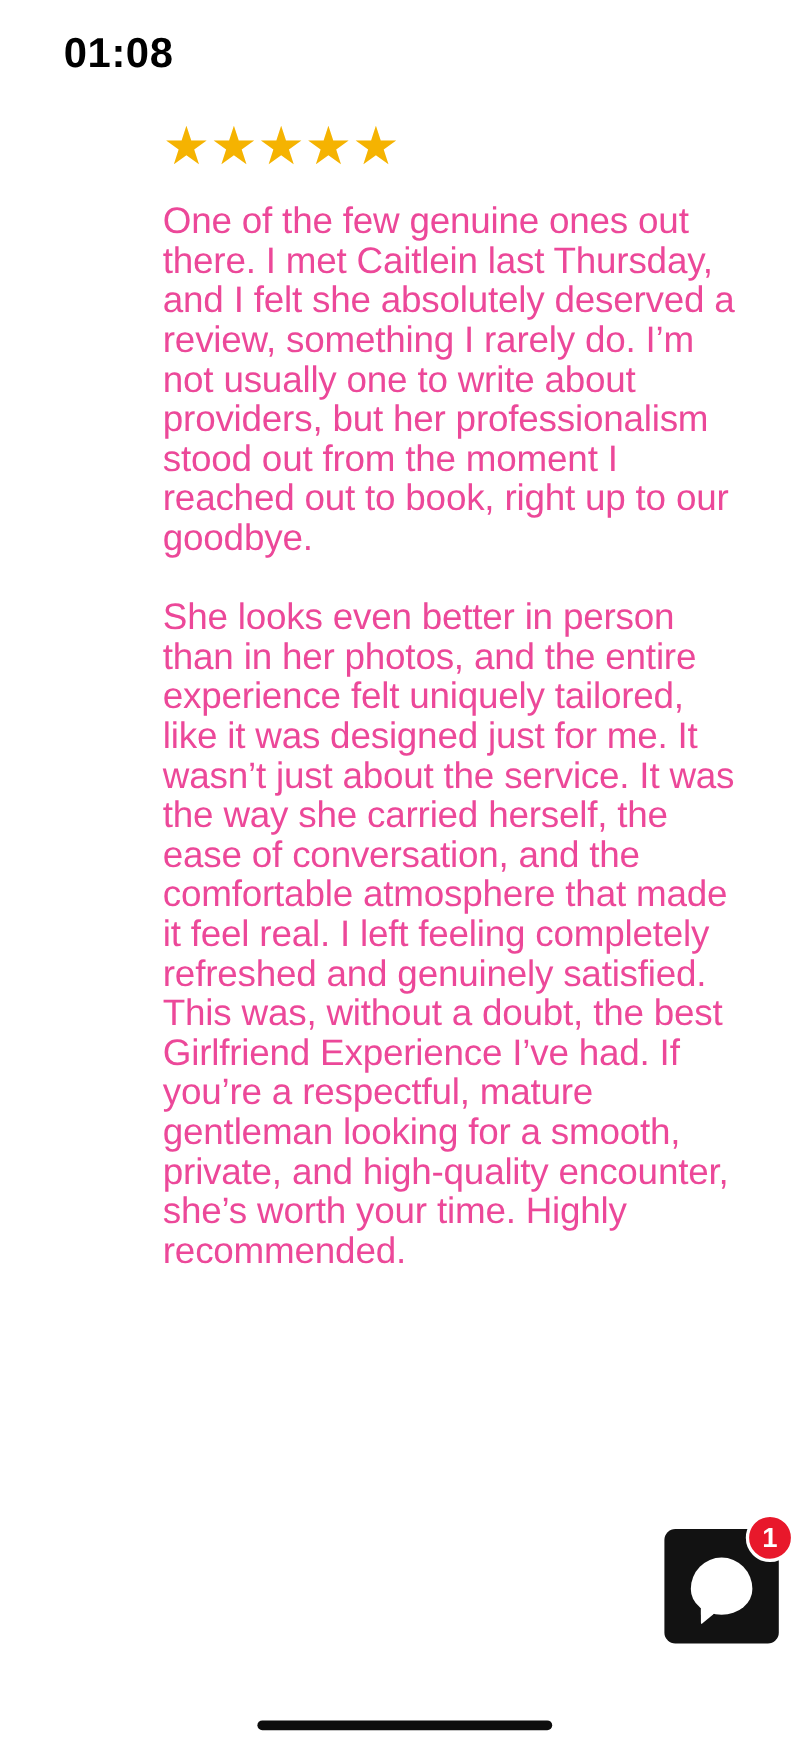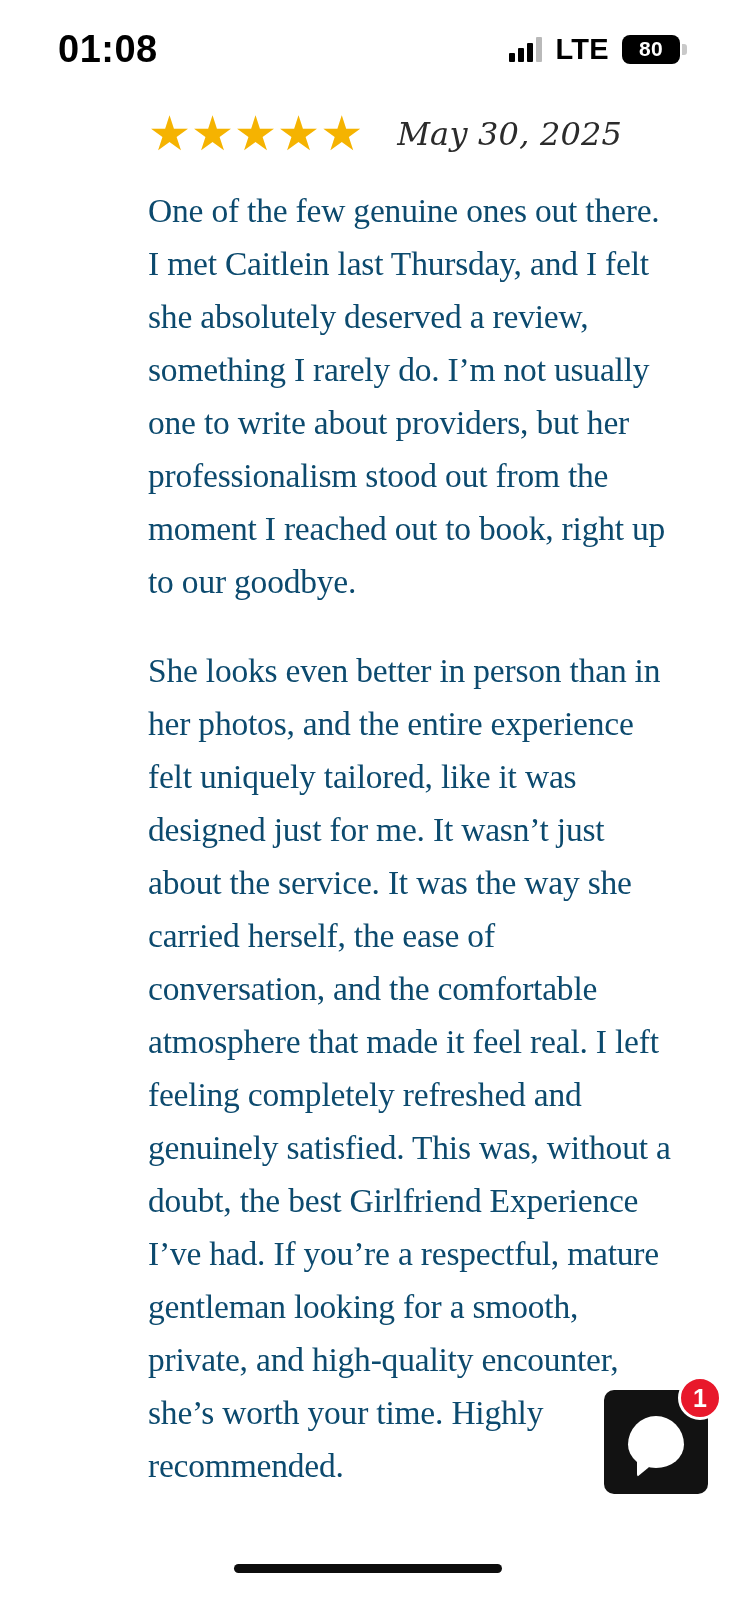--- a/index.html
+++ b/index.html
@@ -109,24 +109,24 @@
     font-family: "DejaVu Serif", serif;
     font-style: italic;
     font-size: 32px;
     color: #2b2b2b;
     letter-spacing: 0.2px;
   }
   .review-body {
     padding: 26px 28px 0 148px;
   }
   .review-body p {
-    font-family: Liberation Serif, serif;
+    font-family: Liberation Sans, sans-serif;
     font-size: 33.5px;
-    line-height: 53px;
-    color: #0c4a6e;
+    line-height: 36px;
+    color: #ec4899;
     margin-bottom: 36px;
     letter-spacing: -0.2px;
   }
 
   
   .chat-fab {
     position: absolute;
     right: 28px;
     bottom: 60px;
     width: 104px;
@@ -205,39 +205,26 @@
     margin-top: 10px;
   }
 </style>
 </head>
 <body>
 
 <div class="phone">
 
   <div class="statusbar">
     <div class="status-time">01:08</div>
-    <div class="status-right">
-      <span class="signal">
-        <i></i>
-          <i></i>
-          <i></i>
-          <i></i>
-      </span>
-      <span class="lte">LTE</span>
-      <span class="battery">
-        <span>80</span>
-      </span>
-    </div>
   </div>
 
   <div class="content">
 
     <div class="review-header">
       <div class="stars">★★★★★</div>
-      <div class="review-date">May 30, 2025</div>
     </div>
 
     <div class="review-body">
       <p>One of the few genuine ones out there. I met Caitlein last Thursday, and I felt she absolutely deserved a review, something I rarely do. I’m not usually one to write about providers, but her professionalism stood out from the moment I reached out to book, right up to our goodbye.</p>
       <p>She looks even better in person than in her photos, and the entire experience felt uniquely tailored, like it was designed just for me. It wasn’t just about the service. It was the way she carried herself, the ease of conversation, and the comfortable atmosphere that made it feel real. I left feeling completely refreshed and genuinely satisfied. This was, without a doubt, the best Girlfriend Experience I’ve had. If you’re a respectful, mature gentleman looking for a smooth, private, and high-quality encounter, she’s worth your time. Highly recommended.</p>
 
     </div>
 
     <div class="chat-fab">
       <span class="bubble"></span>

